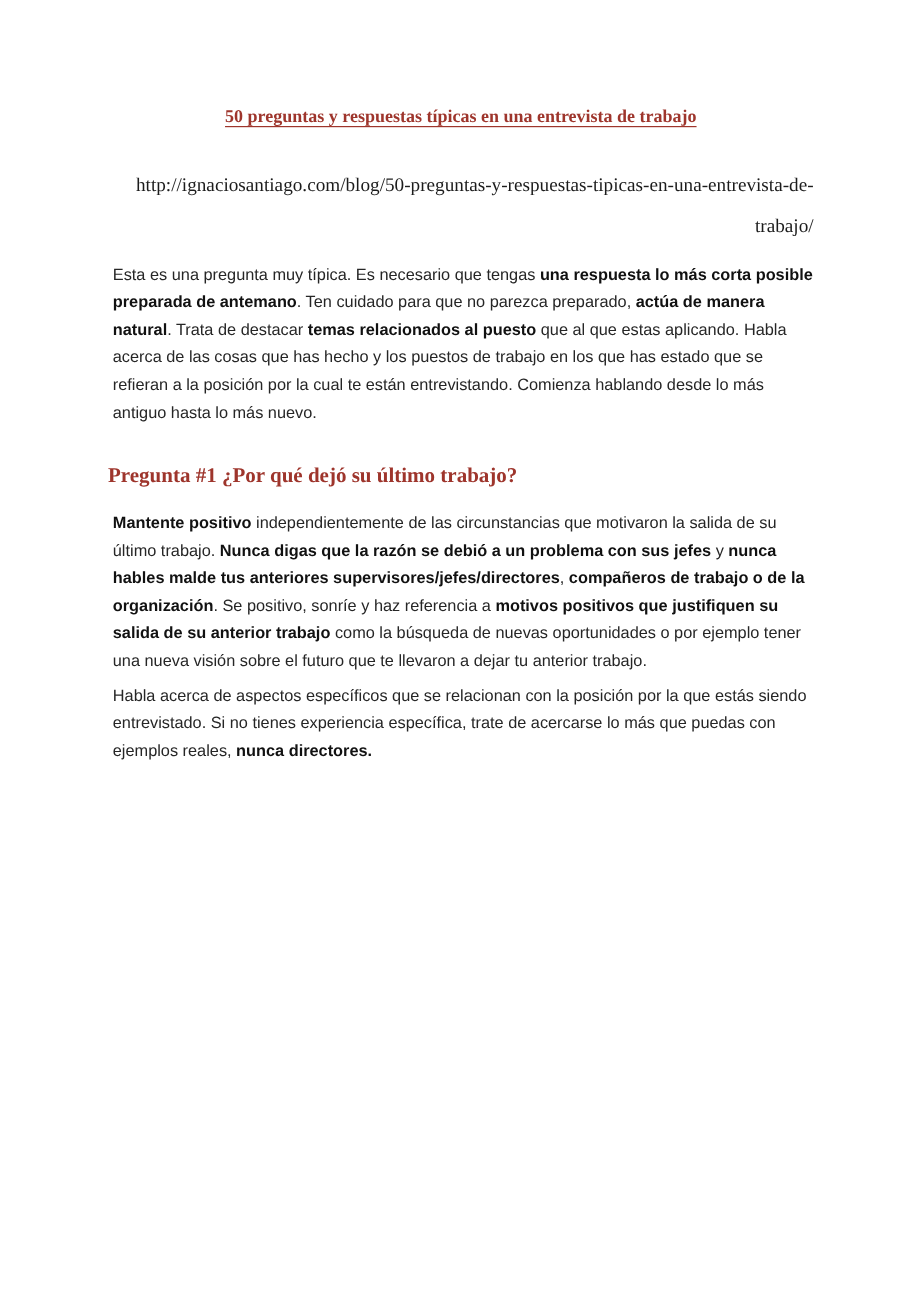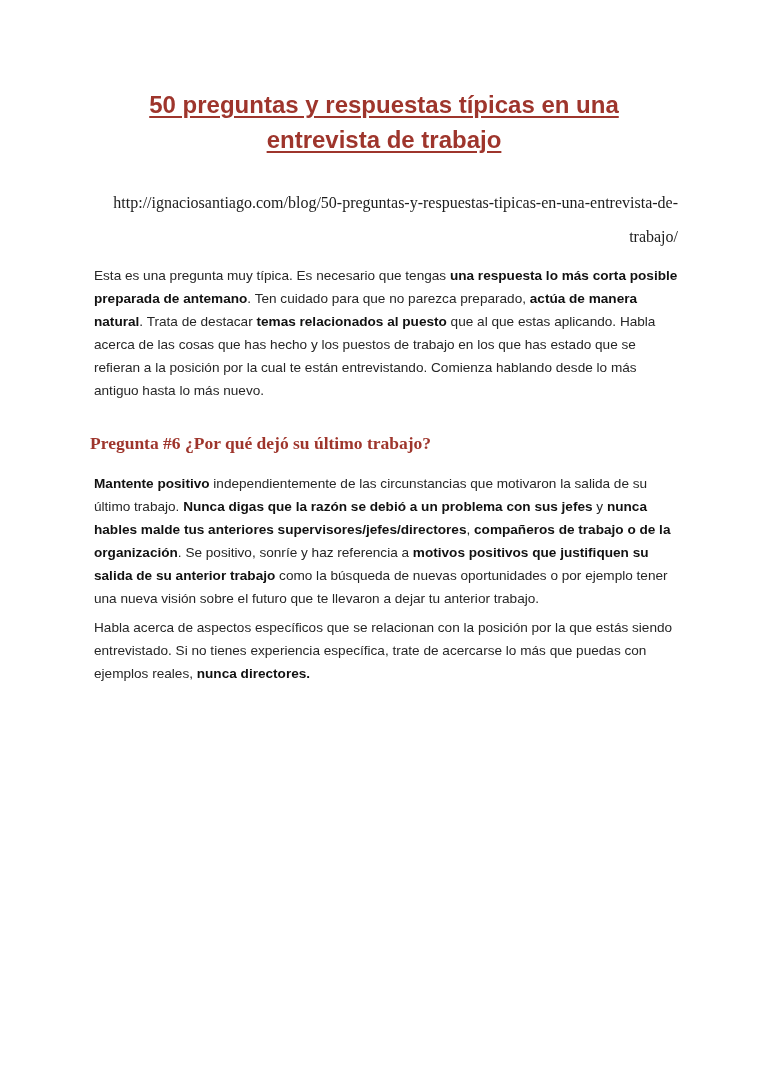--- a/index.html
+++ b/index.html
@@ -11,22 +11,22 @@
     position: relative;
     width: 768px;
     min-height: 1087px;
     box-sizing: border-box;
     background: #ffffff;
     padding: 88px 90px 60px 90px;
     font-family: "Liberation Sans", sans-serif;
     color: var(--body-color, #262626);
   }
   .doc-title {
-    font-family: Liberation Sans, sans-serif;
-    font-size: 24px;
+    font-family: Liberation Serif, serif;
+    font-size: 15px;
     line-height: 1.45;
     font-weight: bold;
     text-align: center;
     color: var(--heading-color, #9e352c);
     text-decoration: underline;
     text-underline-offset: 3px;
     margin: 0 20px 28px 20px;
   }
   .byline {
     font-size: 13.5px;
@@ -76,21 +76,21 @@
   <h1 class="doc-title">50 preguntas y respuestas típicas en una entrevista de trabajo</h1>
 
 
   <p class="source-url">http://ignaciosantiago.com/blog/50-preguntas-y-respuestas-tipicas-en-una-entrevista-de-trabajo/</p>
 
   <section>
     <p class="qa-paragraph"><span>Esta es una pregunta muy típica. Es necesario que tengas </span><span class="bold">una respuesta lo más corta posible preparada de antemano</span><span>. Ten cuidado para que no parezca preparado, </span><span class="bold">actúa de manera natural</span><span>. Trata de destacar </span><span class="bold">temas relacionados al puesto</span><span> que al que estas aplicando. Habla acerca de las cosas que has hecho y los puestos de trabajo en los que has estado que se refieran a la posición por la cual te están entrevistando. Comienza hablando desde lo más antiguo hasta lo más nuevo.</span></p>
   </section>
 
   <section>
-    <h2 class="qa-heading">Pregunta #6 ¿Por qué dejó su último trabajo?</h2>
+    <h2 class="qa-heading">Pregunta #1 ¿Por qué dejó su último trabajo?</h2>
     <p class="qa-paragraph"><span class="bold">Mantente positivo</span><span> independientemente de las circunstancias que motivaron la salida de su último trabajo. </span><span class="bold">Nunca digas que la razón se debió a un problema con sus jefes</span><span> y </span><span class="bold">nunca hables malde tus anteriores supervisores/jefes/directores</span><span>, </span><span class="bold">compañeros de trabajo o de la organización</span><span>. Se positivo, sonríe y haz referencia a </span><span class="bold">motivos positivos que justifiquen su salida de su anterior trabajo</span><span> como la búsqueda de nuevas oportunidades o por ejemplo tener una nueva visión sobre el futuro que te llevaron a dejar tu anterior trabajo.</span></p>
   </section>
 
   <section>
     <p class="qa-paragraph"><span>Habla acerca de aspectos específicos que se relacionan con la posición por la que estás siendo entrevistado. Si no tienes experiencia específica, trate de acercarse lo más que puedas con ejemplos reales, </span><span class="bold">nunca directores.</span></p>
   </section>
 
   <section>
   </section>
 

